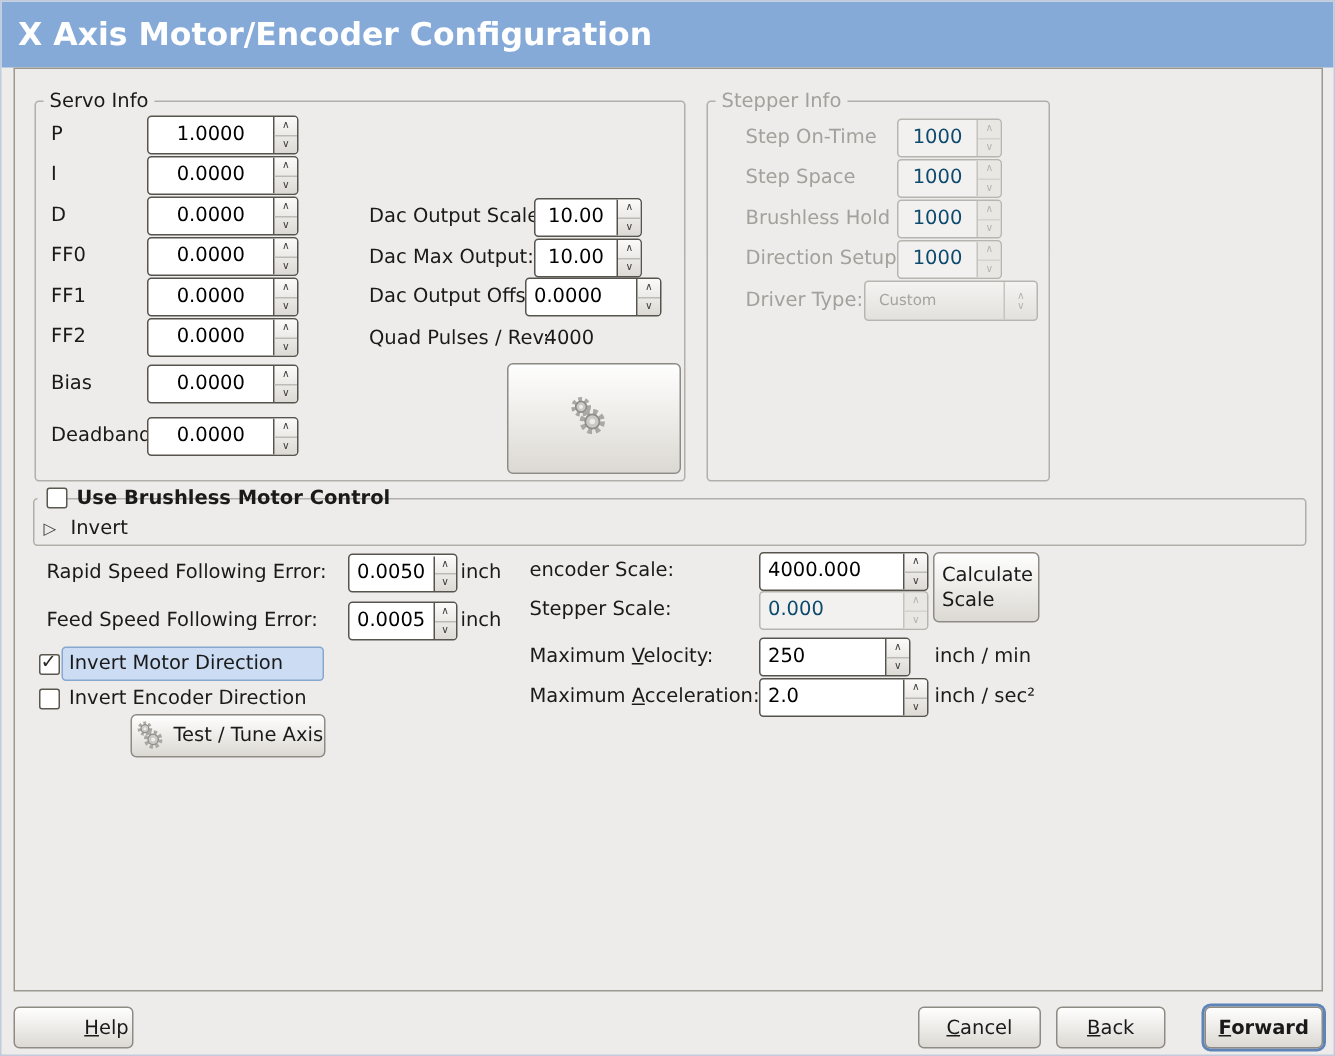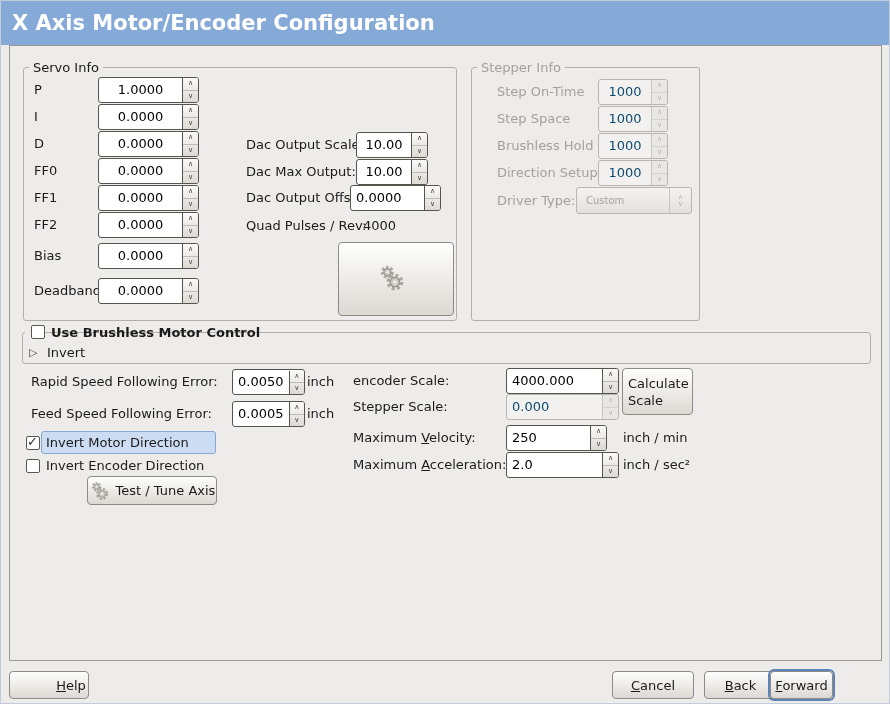--- a/index.html
+++ b/index.html
@@ -303,17 +303,17 @@
 
   <div class="btn" style="left:8px;top:670px;width:80px;height:28px;padding-left:44px;">
       <span><u>H</u>elp</span>
     </div>
   <div class="btn" style="left:611px;top:670px;width:82px;height:28px;">
       <span><u>C</u>ancel</span>
     </div>
   <div class="btn" style="left:703px;top:670px;width:73px;height:28px;">
       <span><u>B</u>ack</span>
     </div>
-  <div class="btn focus" style="left:769px;top:670px;width:63px;height:28px;">
+  <div class="btn focus" style="left:802px;top:670px;width:79px;height:28px;font-weight:bold;">
       <span><u>F</u>orward</span>
     </div>
 
 </div>
 
 </body></html>

